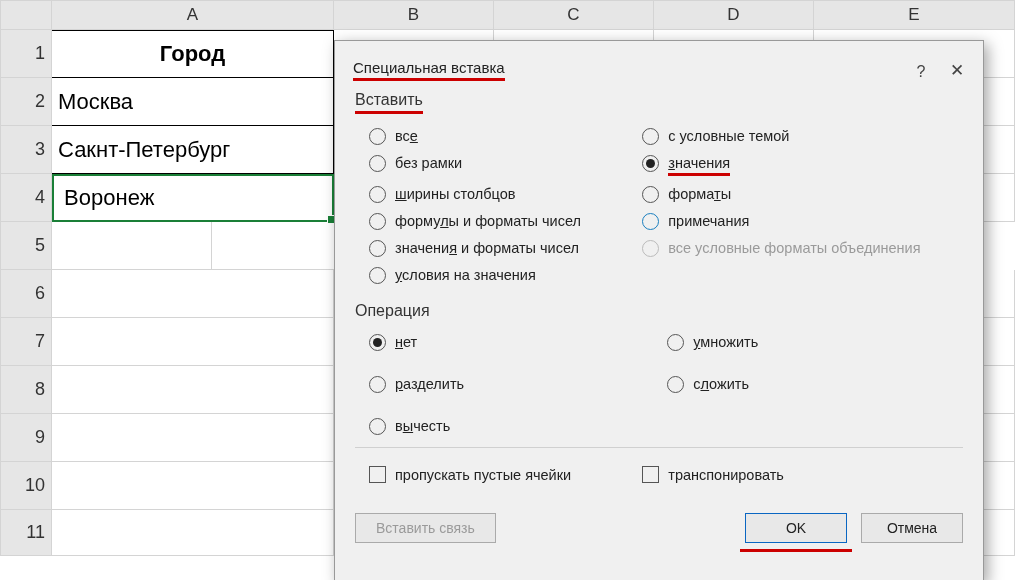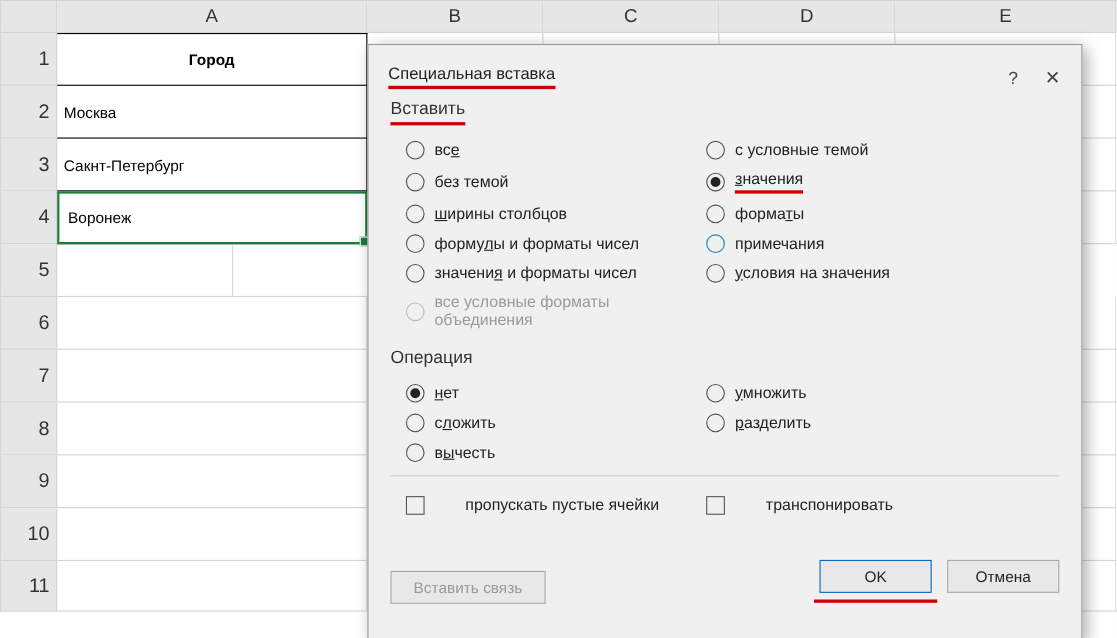--- a/index.html
+++ b/index.html
@@ -49,21 +49,21 @@
 }
 
 .cells { position: relative; width: 963px; }
 .cell-row { display: flex; height: 48px; }
 .cell {
   border-right: 1px solid #d4d4d4;
   border-bottom: 1px solid #d4d4d4;
   box-sizing: border-box;
   display: flex; align-items: center;
   padding: 0 6px;
-  font-size: 14px;
+  font-size: 22px;
 }
 .cA { width: 282px; }
 .cB { width: 160px; }
 .cC { width: 160px; }
 .cD { width: 160px; }
 .cE { width: 201px; }
 
 .hdr-cell {
   font-weight: bold;
   justify-content: center;
@@ -123,23 +123,24 @@
   column-gap: 0;
   row-gap: 10px;
   padding: 14px 0 12px 14px;
 }
 .op-grid {
   display: grid;
   grid-template-columns: 46% 54%;
   column-gap: 0;
   row-gap: 10px;
   padding: 14px 0 12px 14px;
+  gap: 25px;
 }
 .radio {
-  display: flex; align-items: center;
+  display: flex; align-items: flex-start;
   cursor: pointer;
 }
 .radio .circ {
   width: 15px; height: 15px;
   border: 1.4px solid #555;
   border-radius: 50%;
   margin-right: 9px;
   position: relative;
   flex-shrink: 0;
 }
@@ -155,21 +156,21 @@
 .radio.disabled .circ { border-color: #bbb; }
 .radio .ul { text-decoration: underline; }
 
 .checkbox-row {
   display: grid;
   grid-template-columns: 46% 54%;
   padding: 18px 0 0 14px;
   border-top: 1px solid #d0d0d0;
 }
 .check {
-  display: flex; align-items: center; cursor: pointer; gap: 28px;
+  display: flex; align-items: center; cursor: pointer;
 }
 .check .box {
   width: 15px; height: 15px;
   border: 1.4px solid #555;
   margin-right: 9px;
   flex-shrink: 0;
 }
 
 .dlg-buttons {
   display: flex;
@@ -178,21 +179,21 @@
 }
 .btn {
   height: 28px;
   padding: 0 20px;
   border: 1px solid #aaa;
   background: #e8e8e8;
   font-size: 14px;
   display: inline-flex; align-items: center; justify-content: center;
   cursor: pointer;
 }
-.btn.disabled { color: #9a9a9a; cursor: default; margin-top: 21px; }
+.btn.disabled { color: #9a9a9a; cursor: default; }
 .spacer { flex: 1; }
 .btn.ok { border: 1.5px solid #0a66c2; width: 100px; padding: 0; position: relative; margin-left: 28px; }
 .btn.ok::after {
   content: ""; position: absolute; left: -6px; right: -6px; bottom: -10px;
   border-bottom: 3px solid #cc0000;
 }
 .btn.cancel { margin-left: 14px; width: 100px; padding: 0; }
 </style>
 </head>
 <body>
@@ -314,21 +315,21 @@
       <div class="radio">
           <span class="circ"></span>
           <span>вс<span class="ul">е</span></span>
         </div>
       <div class="radio">
           <span class="circ"></span>
           <span>с условные темой</span>
         </div>
       <div class="radio">
           <span class="circ"></span>
-          <span>без темой</span>
+          <span>без рамки</span>
         </div>
       <div class="radio checked">
           <span class="circ"></span>
           <span class="underline-red"><span class="ul">з</span>начения</span>
         </div>
       <div class="radio">
           <span class="circ"></span>
           <span><span class="ul">ш</span>ирины столбцов</span>
         </div>
       <div class="radio">
@@ -340,47 +341,47 @@
           <span>форму<span class="ul">л</span>ы и форматы чисел</span>
         </div>
       <div class="radio">
           <span class="circ" style="border-color:#1a7fbf"></span>
           <span>примечания</span>
         </div>
       <div class="radio">
           <span class="circ"></span>
           <span>значени<span class="ul">я</span> и форматы чисел</span>
         </div>
+      <div class="radio disabled">
+          <span class="circ"></span>
+          <span>все условные форматы объединения</span>
+        </div>
       <div class="radio">
           <span class="circ"></span>
           <span><span class="ul">у</span>словия на значения</span>
-        </div>
-      <div class="radio disabled">
-          <span class="circ"></span>
-          <span>все условные форматы объединения</span>
         </div>
     </div>
 
     <div class="group-label">Операция</div>
     <div class="op-grid">
       <div class="radio checked">
           <span class="circ"></span>
           <span><span class="ul">н</span>ет</span>
         </div>
       <div class="radio">
           <span class="circ"></span>
           <span><span class="ul">у</span>множить</span>
         </div>
       <div class="radio">
           <span class="circ"></span>
+          <span><span class="ul">р</span>азделить</span>
+        </div>
+      <div class="radio">
+          <span class="circ"></span>
           <span>с<span class="ul">л</span>ожить</span>
-        </div>
-      <div class="radio">
-          <span class="circ"></span>
-          <span><span class="ul">р</span>азделить</span>
         </div>
       <div class="radio">
           <span class="circ"></span>
           <span>в<span class="ul">ы</span>честь</span>
         </div>
       <div></div>
     </div>
 
     <div class="checkbox-row">
       <div class="check">

